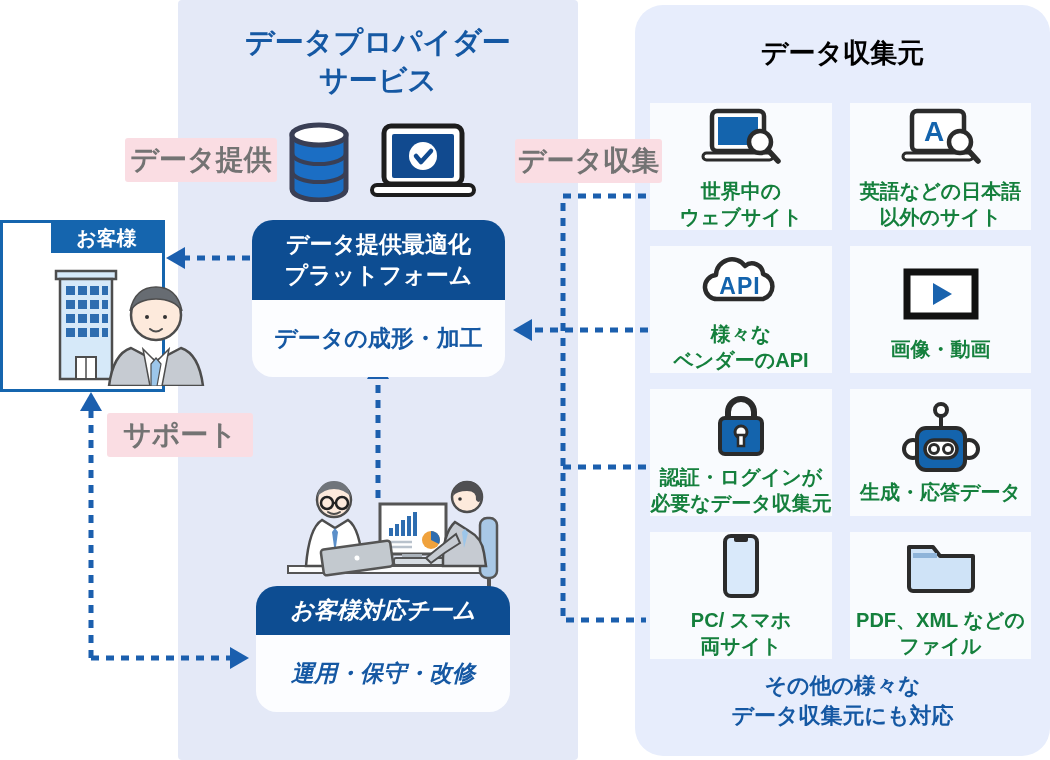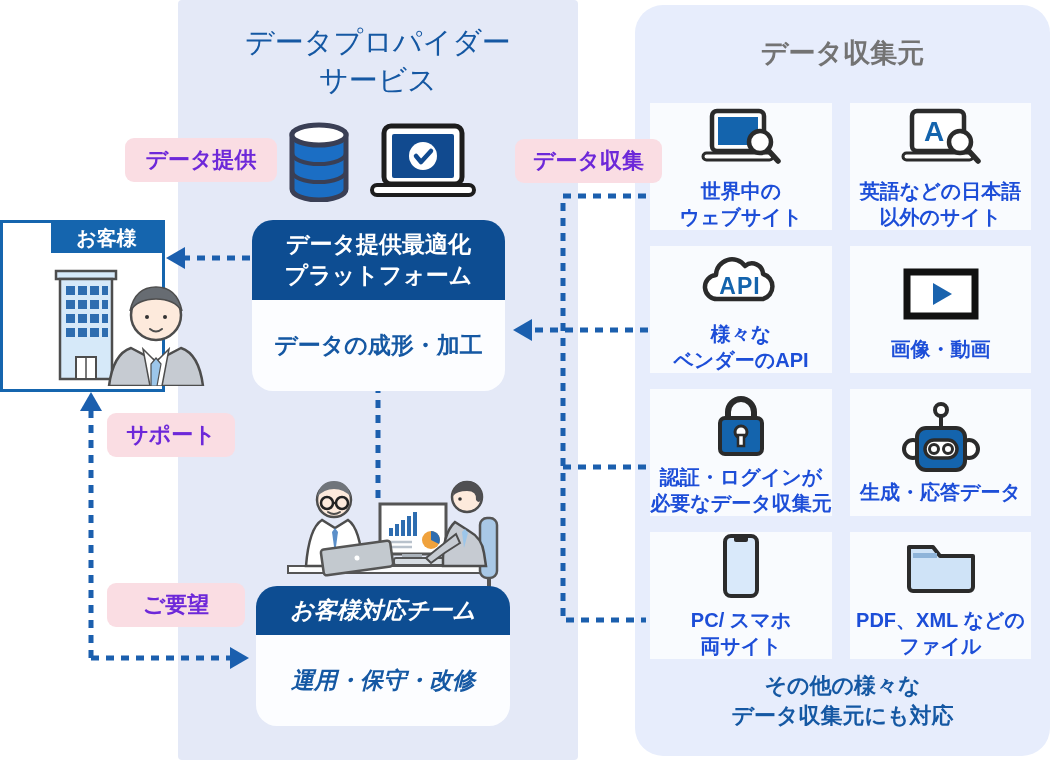--- a/index.html
+++ b/index.html
@@ -7,55 +7,55 @@
     position:relative;width:1050px;height:760px;background:#ffffff;
     font-family:"Liberation Sans",sans-serif;overflow:hidden;
   }
   
   .mid-panel{position:absolute;left:178px;top:0;width:400px;height:760px;
     background:#e4e9f7;border-radius:4px;z-index:0;}
   .right-panel{position:absolute;left:635px;top:5px;width:415px;height:751px;
     background:#e7edfc;border-radius:28px;z-index:0;}
   
   .provider-title{position:absolute;left:178px;top:24px;width:400px;text-align:center;
-    color:#1558a3;font-size:29px;font-weight:normal;line-height:1.3;z-index:2;}
+    color:#1558a3;font-size:29px;font-weight:bold;line-height:1.3;z-index:2;}
   .sources-title{position:absolute;left:0;top:30px;width:100%;text-align:center;
-    color:#737373;font-size:27px;font-weight:bold;}
-  
-  .pink{position:absolute;background:#fadde3;border-radius:9px;color:#6d28d9;
-    font-weight:bold;font-size:22px;display:flex;align-items:center;justify-content:center;z-index:3;}
+    color:#000000;font-size:27px;font-weight:bold;}
+  
+  .pink{position:absolute;background:#fadde3;border-radius:3px;color:#737373;
+    font-weight:bold;font-size:28px;display:flex;align-items:center;justify-content:center;z-index:3;}
   .lbl-provide{left:125px;top:138px;width:152px;height:44px;}
   .lbl-collect{left:490px;top:139px;width:147px;height:44px;margin-left:25px;}
-  .lbl-support{left:107px;top:413px;width:128px;height:44px;}
+  .lbl-support{left:107px;top:413px;width:146px;height:44px;}
   .lbl-request{left:107px;top:583px;width:138px;height:44px;}
   
   .customer{position:absolute;left:0;top:220px;width:165px;height:172px;background:#fff;
     border:3px solid #1565ae;box-sizing:border-box;z-index:2;padding-left:48px;}
   .customer-bar{height:30px;background:#1565ae;color:#fff;font-size:20px;font-weight:bold;
     display:flex;align-items:center;justify-content:center;}
   
   .bluebox{position:absolute;border-radius:21px;overflow:hidden;z-index:3;}
   .platform{left:252px;top:220px;width:253px;}
   .team{left:256px;top:586px;width:254px;font-style:italic;}
   .bluebox .hd{background:#0d4d92;color:#fff;font-size:23px;font-weight:bold;
     text-align:center;line-height:1.34;padding:9px 4px;}
   .bluebox .bd{background:#fcfdff;color:#1558a3;font-size:23px;font-weight:bold;
-    text-align:center;padding:30px 4px;}
+    text-align:center;padding:23px 4px;}
   
   .abs{position:absolute;z-index:2;}
   .team-illo{left:262px;top:462px;z-index:2;}
   
   .arrows{position:absolute;left:0;top:0;z-index:1;pointer-events:none;}
   
   .tiles{position:absolute;left:15px;top:98px;display:grid;
     grid-template-columns:182px 181px;column-gap:18px;row-gap:16px;}
   .tile{height:127px;background:#f9fbfe;display:flex;flex-direction:column;
     align-items:center;justify-content:center;gap:5px;}
   .tile-icon{height:74px;display:flex;align-items:center;justify-content:center;}
-  .tile-line{color:#1d4ed8;font-size:20px;font-weight:bold;line-height:1.3;text-align:center;}
+  .tile-line{color:#15803d;font-size:20px;font-weight:bold;line-height:1.3;text-align:center;}
   .sources-footer{position:absolute;left:0;top:666px;width:100%;text-align:center;
     color:#1558a3;font-size:22px;font-weight:bold;line-height:1.38;}
 </style>
 </head>
 <body>
 
 <div class="canvas">
 
   <div class="mid-panel"></div>
   <div class="right-panel">
@@ -228,21 +228,20 @@
     <rect x="16" y="4" width="78" height="58" rx="7" fill="#fff" stroke="#1d1d1d" stroke-width="5"></rect>
     <rect x="24" y="12" width="62" height="44" rx="2" fill="#114a8f"></rect>
     <rect x="4" y="63" width="102" height="10" rx="5" fill="#fff" stroke="#1d1d1d" stroke-width="4"></rect>
     <circle cx="55" cy="34" r="14" fill="#fff"></circle>
     <path d="M 48 34 l 5 6 l 10 -11" fill="none" stroke="#114a8f" stroke-width="4.5" stroke-linecap="round" stroke-linejoin="round"></path>
   </svg>
 
   <div class="pink lbl-provide">データ提供</div>
   <div class="pink lbl-collect">データ収集</div>
   <div class="pink lbl-support">サポート</div>
-  <div class="pink lbl-request">ご要望</div>
 
   <div class="customer">
     <div class="customer-bar">お客様</div>
     <svg width="159" height="133" viewBox="0 0 159 133">
       <rect x="5" y="18" width="60" height="8" fill="#d6e9f9" stroke="#4d4d4d" stroke-width="2.5"></rect>
       <rect x="9" y="26" width="52" height="100" fill="#d6e9f9" stroke="#4d4d4d" stroke-width="2.5"></rect>
       <g fill="#2e6db0">
         <rect x="15" y="33" width="9" height="9"></rect>
           <rect x="27" y="33" width="9" height="9"></rect>
           <rect x="39" y="33" width="9" height="9"></rect>

